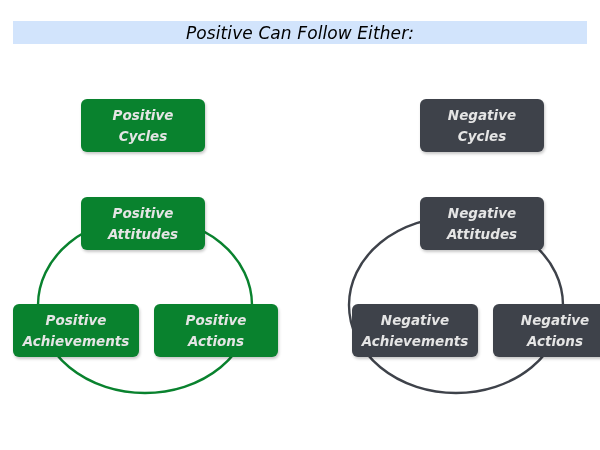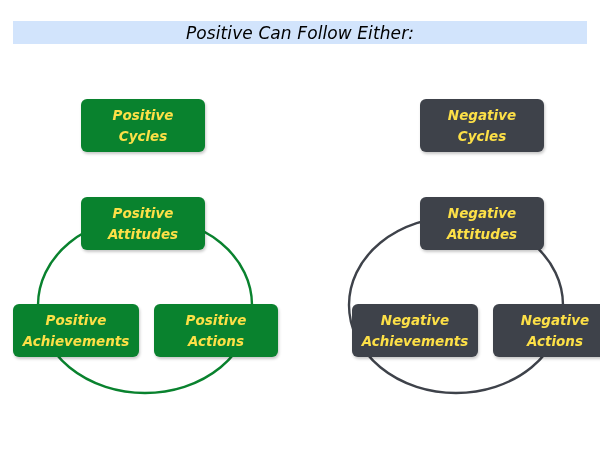--- a/index.html
+++ b/index.html
@@ -62,21 +62,21 @@
 
   
   .node-box {
     position: absolute;
     border-radius: 6px;
     display: flex;
     flex-direction: column;
     align-items: center;
     justify-content: center;
     box-sizing: border-box;
-    color: #fde047;
+    color: #e5e5e5;
     font-size: 13.5px;
     font-weight: bold;
     font-style: italic;
     line-height: 1.55;
     text-align: center;
     box-shadow: 1px 2px 3px rgba(0,0,0,0.22);
   }
   .node-box .ln { display: block; white-space: nowrap; }
 
   .green  { background: #09822e; }

